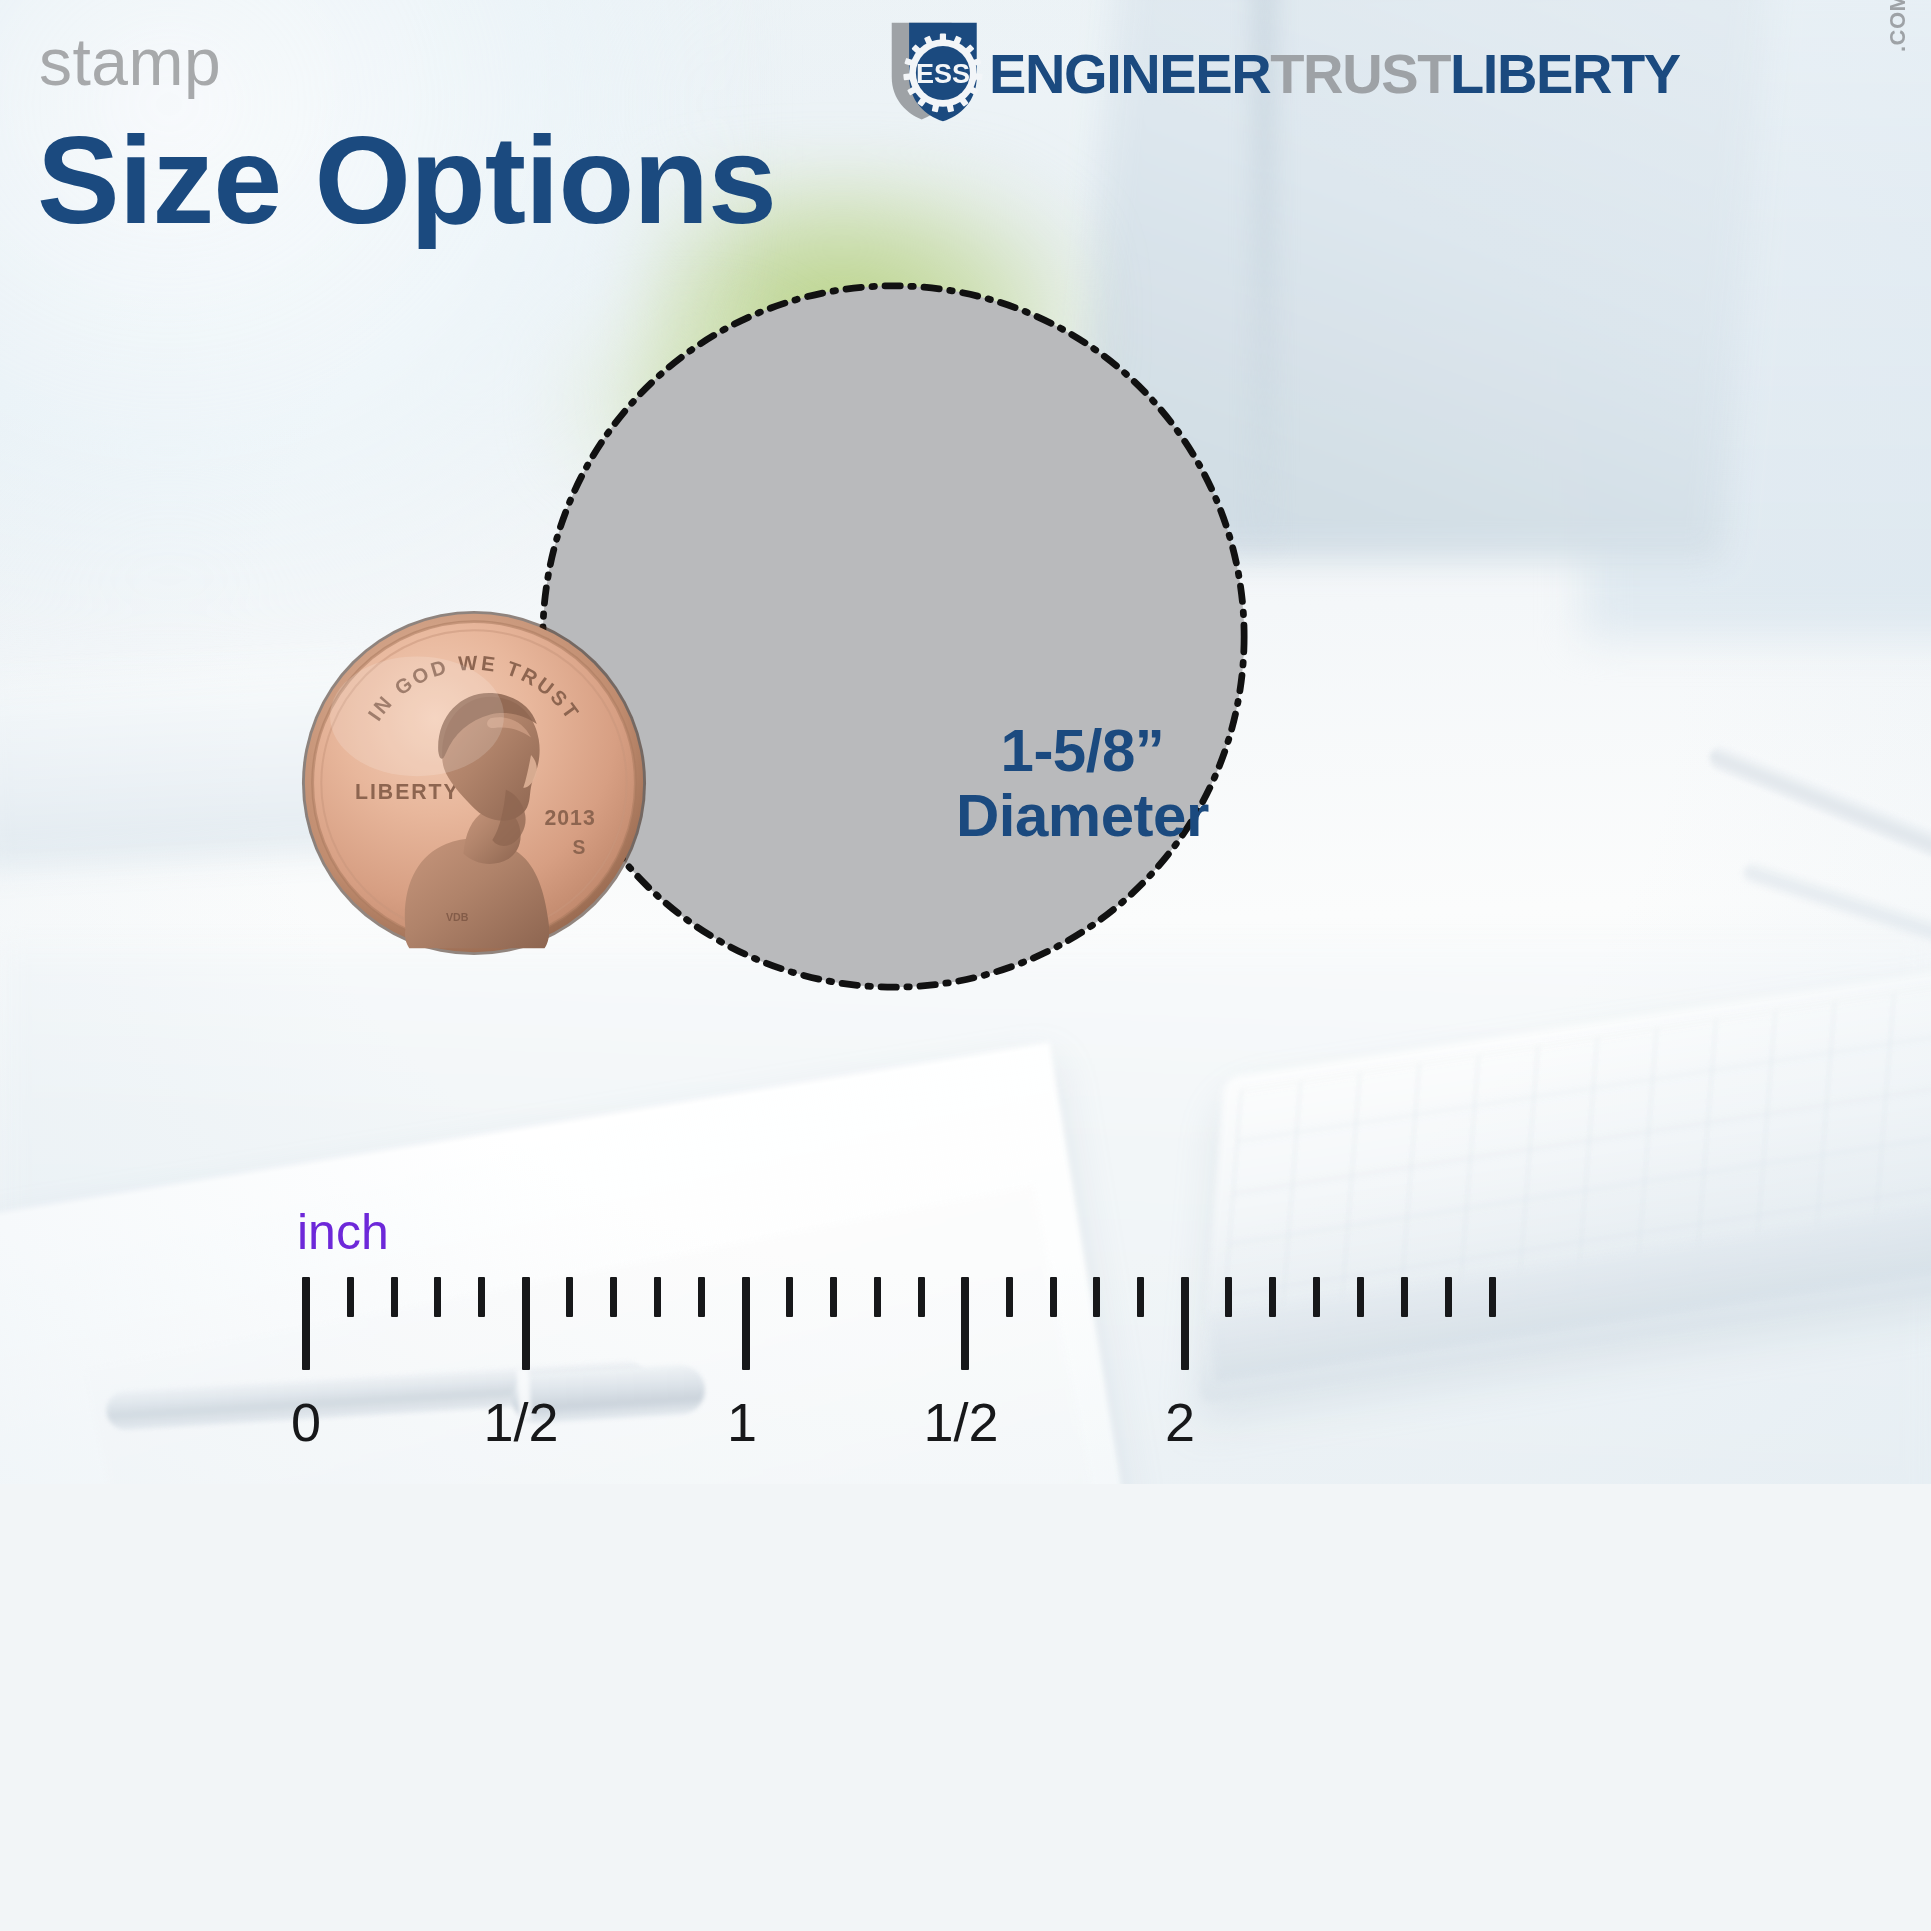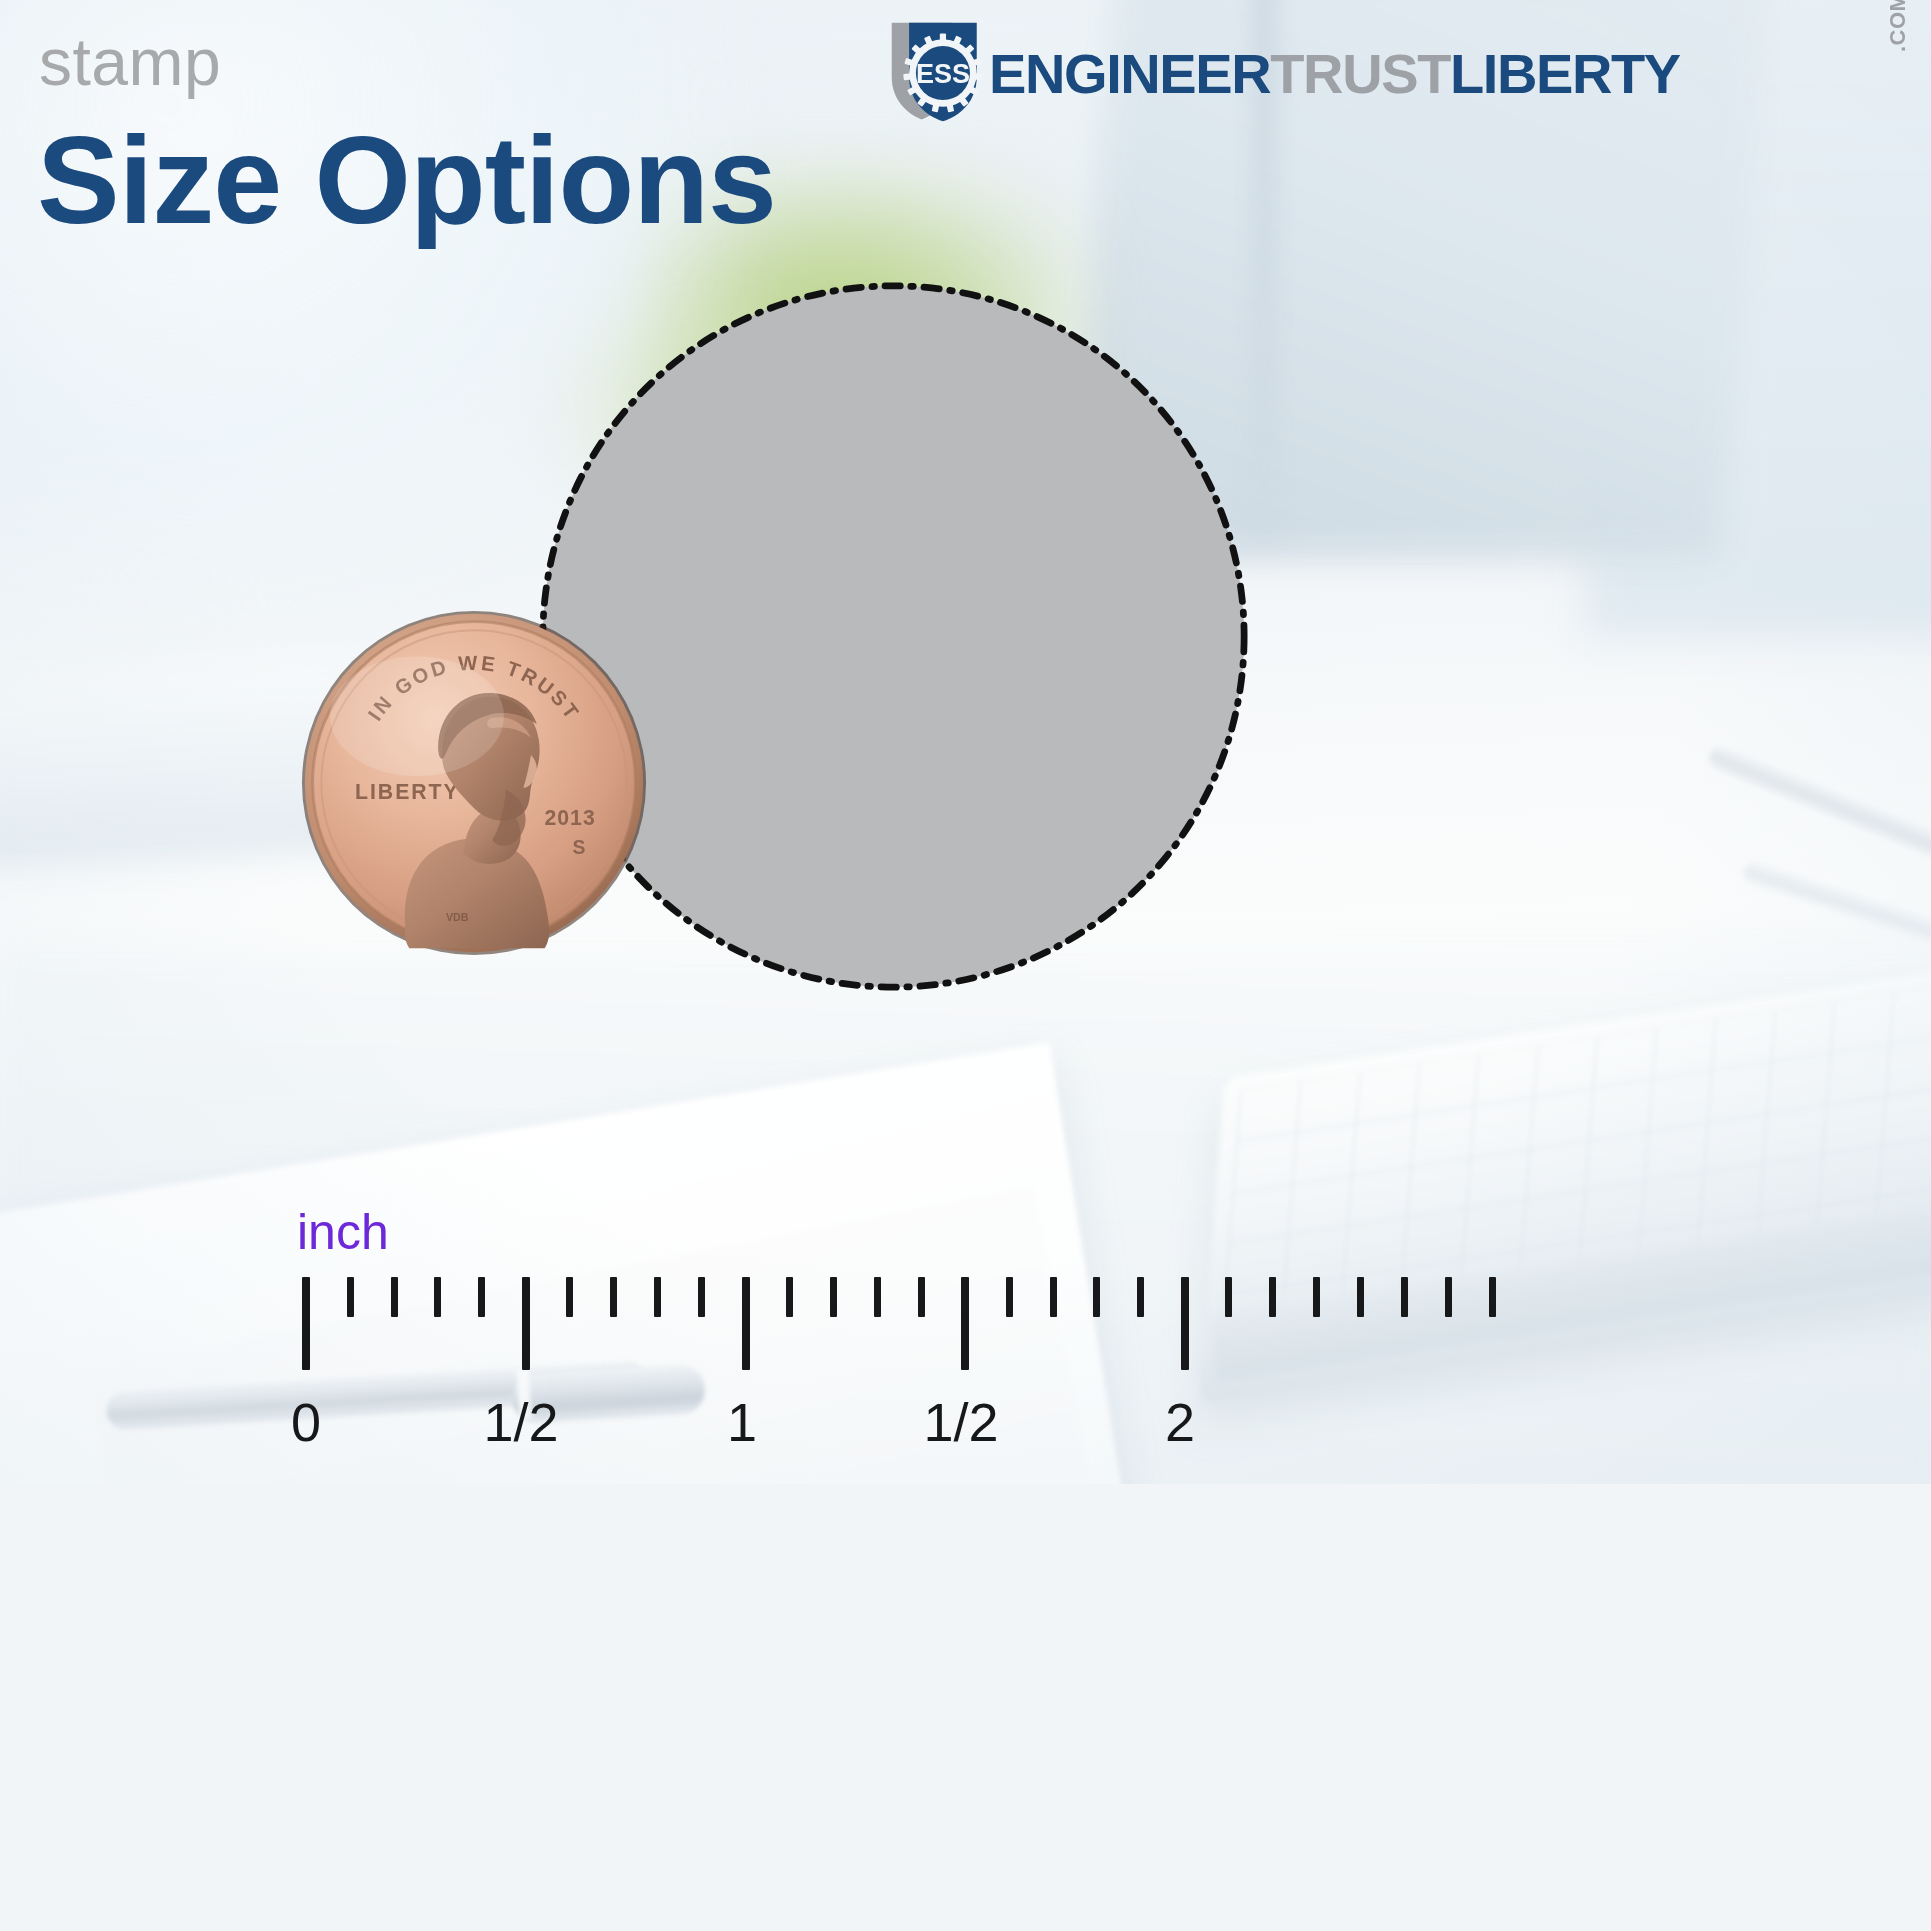--- a/index.html
+++ b/index.html
@@ -273,20 +273,24 @@
     </div>
     <div class="logo-text"><span class="lt-blue">ENGINEER</span><span class="lt-gray">TRUST</span><span class="lt-blue">LIBERTY</span></div>
     <div class="logo-dotcom">.COM</div>
   </div>
 
   <div class="size-circle">
     <svg viewBox="0 0 734 734" xmlns="http://www.w3.org/2000/svg" aria-hidden="true">
       <circle cx="367" cy="367" r="363" fill="#b9babc"></circle>
       <circle cx="367" cy="367" r="363" fill="none" stroke="#111111" stroke-width="7" stroke-linecap="round" stroke-dasharray="16 11 2.5 11"></circle>
     </svg>
+  </div>
+  <div class="circle-label">
+    <div class="cl-1">1-5/8”</div>
+    <div class="cl-2">Diameter</div>
   </div>
 
   <div class="penny">
     <svg viewBox="0 0 358 358" xmlns="http://www.w3.org/2000/svg" aria-hidden="true">
       <defs>
         <radialGradient id="coinFace" cx="38%" cy="30%" r="78%">
           <stop offset="0%" stop-color="#f3cdb6"></stop>
           <stop offset="38%" stop-color="#e8b79c"></stop>
           <stop offset="72%" stop-color="#d79f83"></stop>
           <stop offset="100%" stop-color="#bc8468"></stop>

